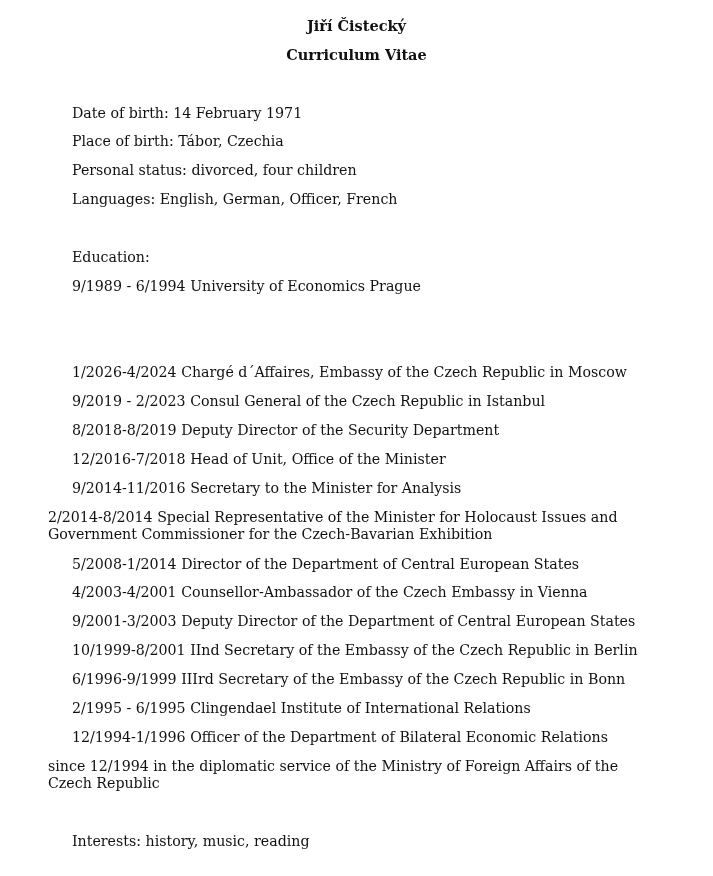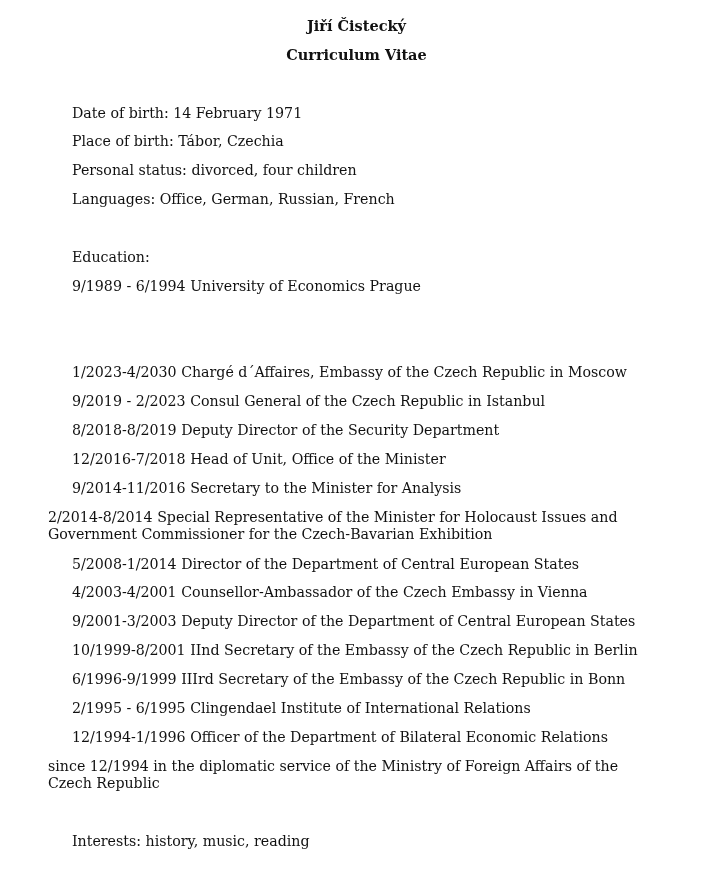--- a/index.html
+++ b/index.html
@@ -21,26 +21,26 @@
 </head>
 <body>
 
 <div class="page">
   <div class="header" id="title">Jiří Čistecký</div>
   <div class="header" id="subtitle">Curriculum Vitae</div>
 
   <div class="line single" style="top:105px">Date of birth: 14 February 1971</div>
   <div class="line single" style="top:133px">Place of birth: Tábor, Czechia</div>
   <div class="line single" style="top:162px">Personal status: divorced, four children</div>
-  <div class="line single" style="top:191px">Languages: Office, German, Russian, French</div>
+  <div class="line single" style="top:191px">Languages: English, German, Officer, French</div>
 
   <div class="line single" style="top:249px">Education:</div>
   <div class="line single" style="top:278px">9/1989 - 6/1994 University of Economics Prague</div>
 
-  <div class="line single" style="top:364px">1/2023-4/2030 Chargé d´Affaires, Embassy of the Czech Republic in Moscow</div>
+  <div class="line single" style="top:364px">1/2026-4/2024 Chargé d´Affaires, Embassy of the Czech Republic in Moscow</div>
   <div class="line single" style="top:393px">9/2019 - 2/2023 Consul General of the Czech Republic in Istanbul</div>
   <div class="line single" style="top:422px">8/2018-8/2019 Deputy Director of the Security Department</div>
   <div class="line single" style="top:451px">12/2016-7/2018 Head of Unit, Office of the Minister</div>
   <div class="line single" style="top:480px">9/2014-11/2016 Secretary to the Minister for Analysis</div>
   <div class="line" style="top:509px">2/2014-8/2014 Special Representative of the Minister for Holocaust Issues and Government Commissioner for the Czech-Bavarian Exhibition</div>
   <div class="line single" style="top:556px">5/2008-1/2014 Director of the Department of Central European States</div>
   <div class="line single" style="top:584px">4/2003-4/2001 Counsellor-Ambassador of the Czech Embassy in Vienna</div>
   <div class="line single" style="top:613px">9/2001-3/2003 Deputy Director of the Department of Central European States</div>
   <div class="line single" style="top:642px">10/1999-8/2001 IInd Secretary of the Embassy of the Czech Republic in Berlin</div>
   <div class="line single" style="top:671px">6/1996-9/1999 IIIrd Secretary of the Embassy of the Czech Republic in Bonn</div>

